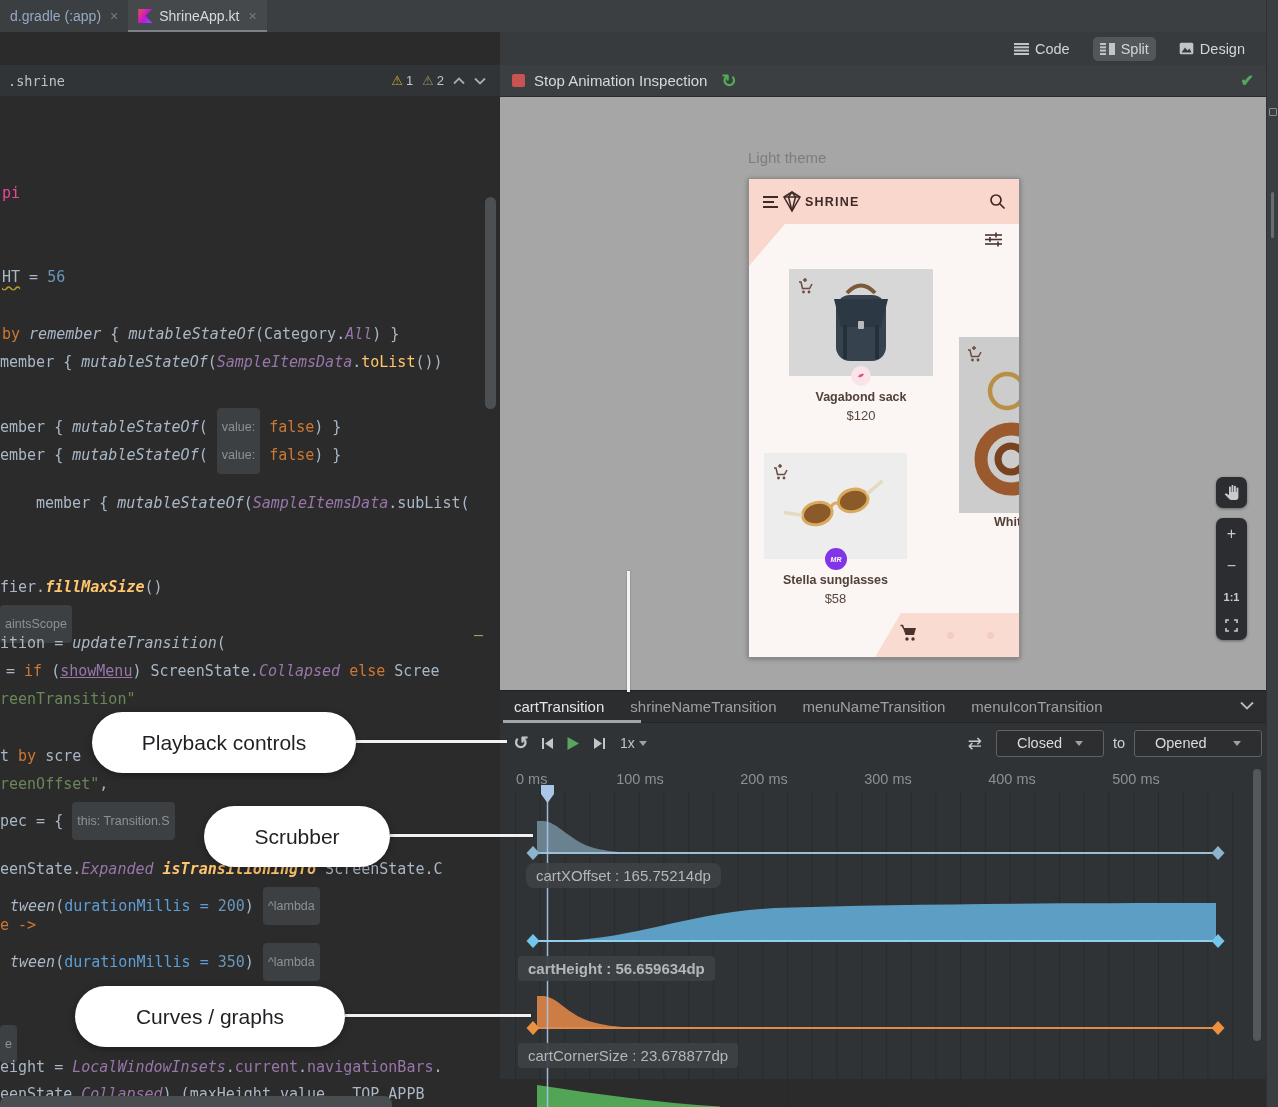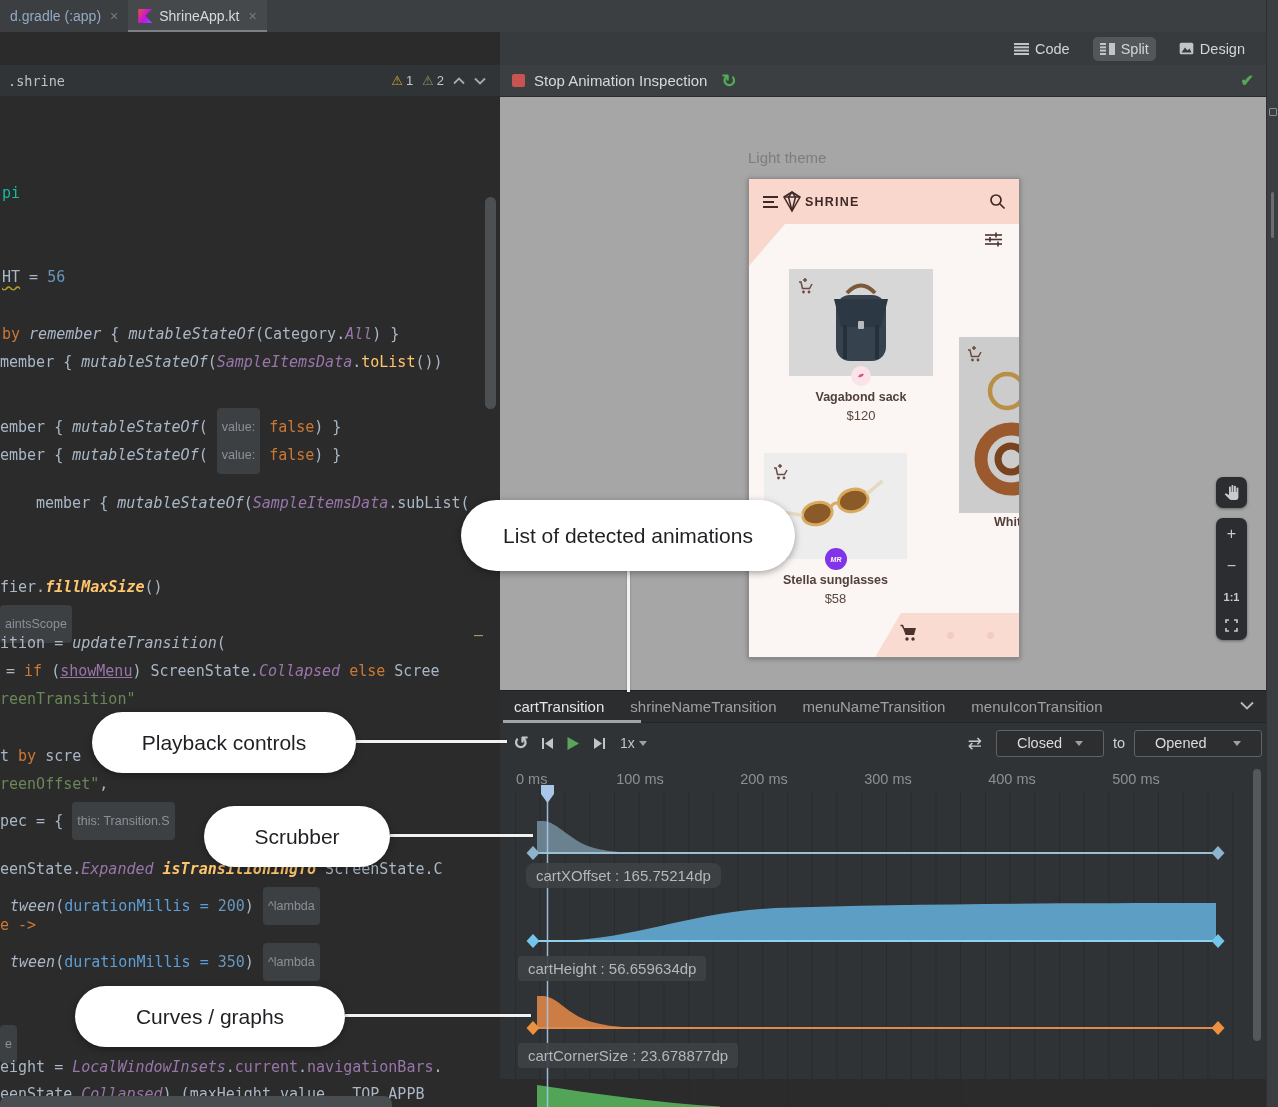--- a/index.html
+++ b/index.html
@@ -41,21 +41,21 @@
   .okcheck{margin-left:auto;color:#57a65a;font-size:16px;font-weight:bold;}
 
   
   .editor{position:absolute;left:0;top:97px;width:500px;height:1010px;background:#2b2b2b;overflow:hidden;}
   .code-line{position:absolute;height:20px;font-family:"DejaVu Sans Mono",monospace;font-size:15px;
              white-space:pre;color:#a9b7c6;}
   .seg{white-space:pre;}
   .p{color:#a9b7c6;} .kw{color:#cc7832;} .num{color:#6897bb;} .str{color:#6a8759;}
   .prop{color:#9876aa;font-style:italic;} .prop2{color:#9876aa;}
   .it{color:#a9b7c6;font-style:italic;} .fn{color:#ffc66d;}
-  .fnb{color:#ffc66d;font-style:italic;font-weight:bold;} .annot{color:#14b8a6;}
+  .fnb{color:#ffc66d;font-style:italic;font-weight:bold;} .annot{color:#ec4899;}
   .param{color:#5e9ed6;}
   .und{color:#9876aa;text-decoration:underline;}
   .wavy{color:#a9b7c6;text-decoration:underline wavy #b8a02e;text-underline-offset:3px;}
   .hint{background:#3d4043;color:#8b9198;border-radius:4px;padding:12px 5px;font-size:12.5px;
         font-family:"Liberation Sans",sans-serif;display:inline-block;transform:translateY(-1px);}
   .fold{color:#b29b5e;}
   .ed-scroll{position:absolute;left:485px;top:100px;width:11px;height:212px;background:#4d5052;border-radius:6px;}
   .bottombox{position:absolute;left:0px;top:1096px;width:392px;height:12px;background:#4a4d4f;
              border-radius:8px 8px 0 0;z-index:6;}
 
@@ -472,32 +472,31 @@
       </g>
 
       <g>
         <line x1="47.5" y1="104" x2="47.5" y2="417" stroke="#a9c6e8" stroke-width="1.5" opacity="0.9"></line>
         <path d="M41,94 h13 v9 l-6.5,9 -6.5,-9 Z" fill="#a9c6e8"></path>
       </g>
     </svg>
 
     <div id="chips">
         <div class="chip" style="left: 26px; top: 172px; border-radius: 8px;">cartXOffset : 165.75214dp</div>
-        <div class="chip" style="left: 18px; top: 265px;">cartHeight : 56.659634dp</div>
+        <div class="chip" style="left: 18px; top: 265px; font-weight: bold;">cartHeight : 56.659634dp</div>
         <div class="chip" style="left: 18px; top: 352px;">cartCornerSize : 23.678877dp</div>
       </div>
     <div class="tl-scroll"></div>
   </div>
 
   <div class="rightstrip">
     <div class="rs-icon"></div>
     <div class="rs-bar"></div>
   </div>
 
-<div class="callout" style="left: 461px; top: 500px; width: 334px; height: 71px;">List of detected animations</div>
     <div class="callout-line" style="left: 627px; top: 571px; width: 3px; height: 121px;"></div>
     <div class="callout" style="left: 92px; top: 712px; width: 264px; height: 61px;">Playback controls</div>
     <div class="callout-line" style="left: 356px; top: 740px; width: 151px; height: 3px;"></div>
     <div class="callout" style="left: 204px; top: 806px; width: 186px; height: 61px;">Scrubber</div>
     <div class="callout-line" style="left: 390px; top: 834px; width: 143px; height: 3px;"></div>
     <div class="callout" style="left: 75px; top: 986px; width: 270px; height: 61px;">Curves / graphs</div>
     <div class="callout-line" style="left: 345px; top: 1014px; width: 186px; height: 3px;"></div>
   </div>
 
 </body></html>

